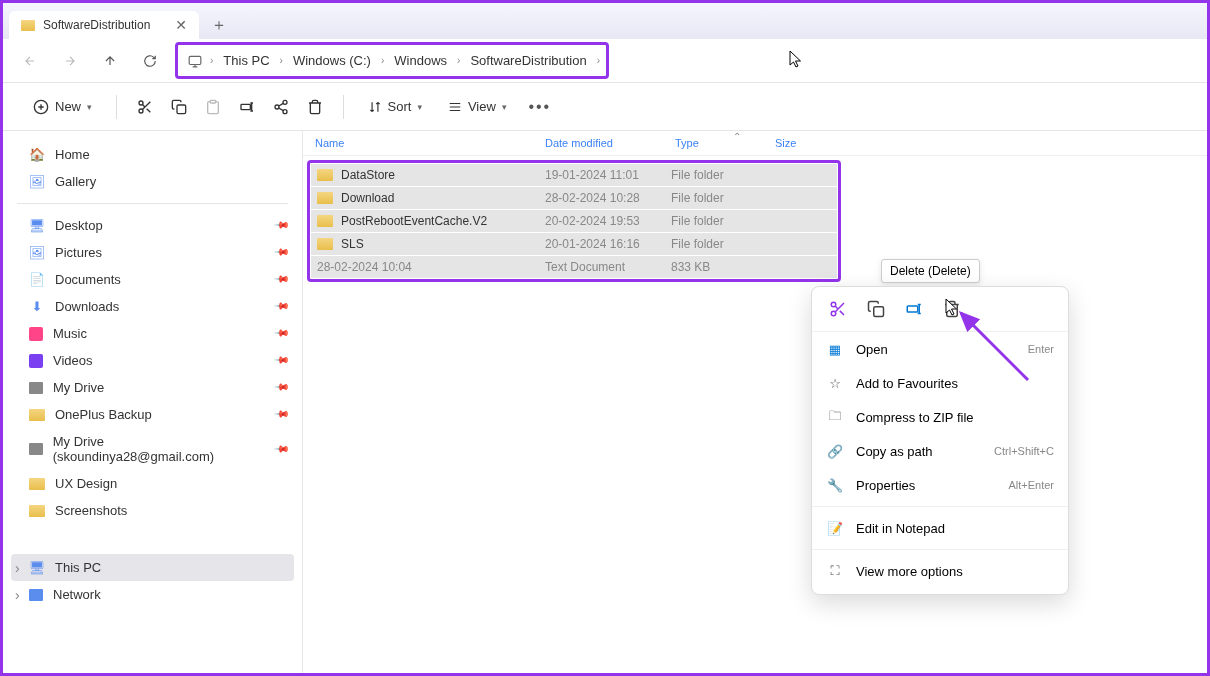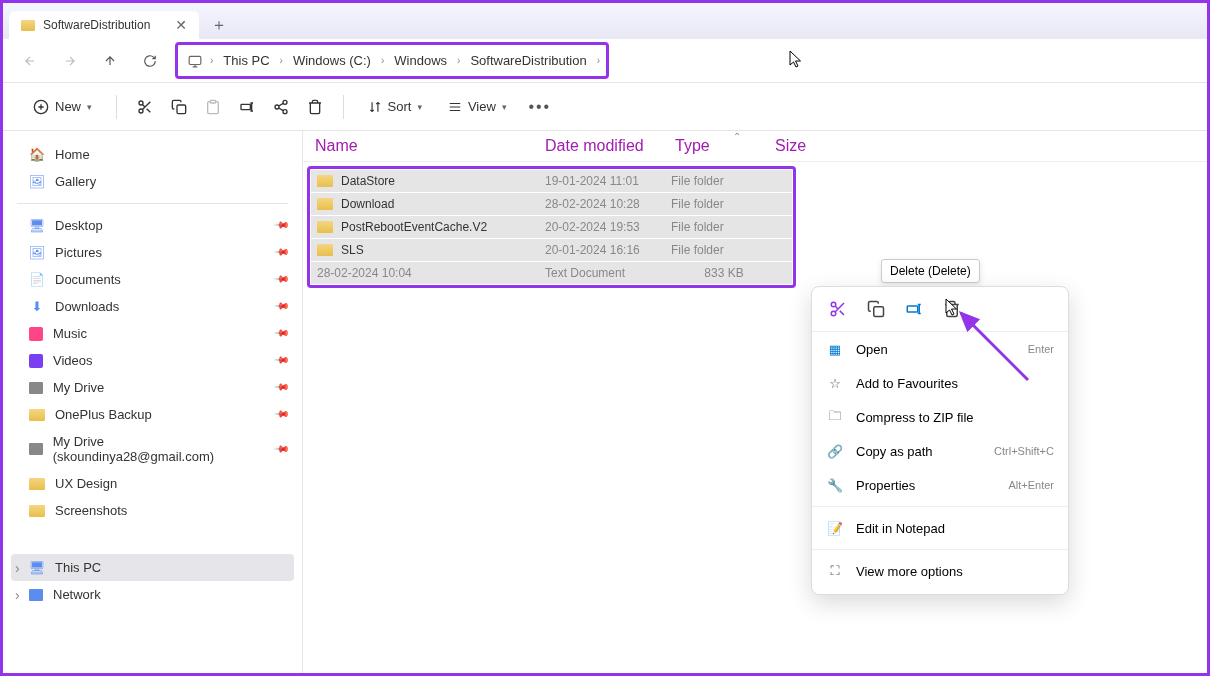--- a/index.html
+++ b/index.html
@@ -37,29 +37,29 @@
     .ico { width: 16px; height: 14px; display: inline-flex; align-items: center; justify-content: center; font-size: 13px; }
     .ico-folder { width: 16px; height: 12px; background: linear-gradient(#f5d681, #e8be4b); border-radius: 1px; }
     .ico-home { color: #5b8def; } .ico-gallery { color: #5b8def; } .ico-desktop { color: #5b8def; }
     .ico-pictures { color: #5b8def; } .ico-docs { color: #5b8def; } .ico-down { color: #5b8def; }
     .ico-music { background: #ff4488; width: 14px; height: 14px; border-radius: 2px; }
     .ico-video { background: #7b3ff2; width: 14px; height: 14px; border-radius: 2px; }
     .ico-drive { background: #888; width: 14px; height: 12px; border-radius: 1px; }
     .ico-pc { color: #5b8def; } .ico-net { background: #5b8def; width: 14px; height: 12px; border-radius: 1px; }
     
     .content { flex: 1; position: relative; }
-    .col-headers { display: grid; grid-template-columns: 230px 130px 100px 60px; padding: 6px 12px; font-size: 16px; color: #a21caf; border-bottom: 1px solid #eee; }
+    .col-headers { display: grid; grid-template-columns: 230px 130px 100px 60px; padding: 6px 12px; font-size: 11px; color: #3b82f6; border-bottom: 1px solid #eee; }
     .col-headers span { cursor: pointer; }
     .sort-ind { position: absolute; left: 430px; top: 0; color: #888; font-size: 10px; }
     
-    .file-highlight { border: 3px solid #9333ea; border-radius: 4px; margin: 4px 0 0 4px; width: 489px; }
+    .file-highlight { border: 3px solid #9333ea; border-radius: 4px; margin: 4px 0 0 4px; width: 534px; }
     .file-row { display: grid; grid-template-columns: 228px 126px 106px 60px; align-items: center; padding: 4px 6px; font-size: 12px; background: #e5e5e5; margin: 1px; cursor: pointer; }
     .file-row .fname { display: flex; align-items: center; gap: 8px; color: #333; }
     .file-row .fdate, .file-row .ftype, .file-row .fsize { color: #888; }
-    .file-row .fsize { text-align: center; }
+    .file-row .fsize { text-align: left; }
     .ico-doc { width: 14px; height: 16px; background: #eee; border: 1px solid #bbb; border-radius: 1px; }
     
     .ctx { position: absolute; left: 808px; top: 283px; width: 258px; background: #fff; border: 1px solid #ddd; border-radius: 8px; box-shadow: 0 8px 24px rgba(0,0,0,0.15); font-size: 13px; padding-bottom: 6px; }
     .ctx-iconrow { display: flex; gap: 14px; padding: 10px 14px; border-bottom: 1px solid #eee; }
     .ctx-ibtn { width: 24px; height: 24px; display: flex; align-items: center; justify-content: center; cursor: pointer; color: #444; border-radius: 4px; }
     .ctx-ibtn.cut { color: #9333ea; }
     .ctx-item { display: flex; align-items: center; gap: 12px; padding: 8px 14px; cursor: pointer; }
     .ctx-short { margin-left: auto; color: #888; font-size: 11px; }
     .ctx-ico { width: 18px; height: 18px; display: flex; align-items: center; justify-content: center; color: #555; }
     .ctx-sep { height: 1px; background: #eee; margin: 4px 0; }

